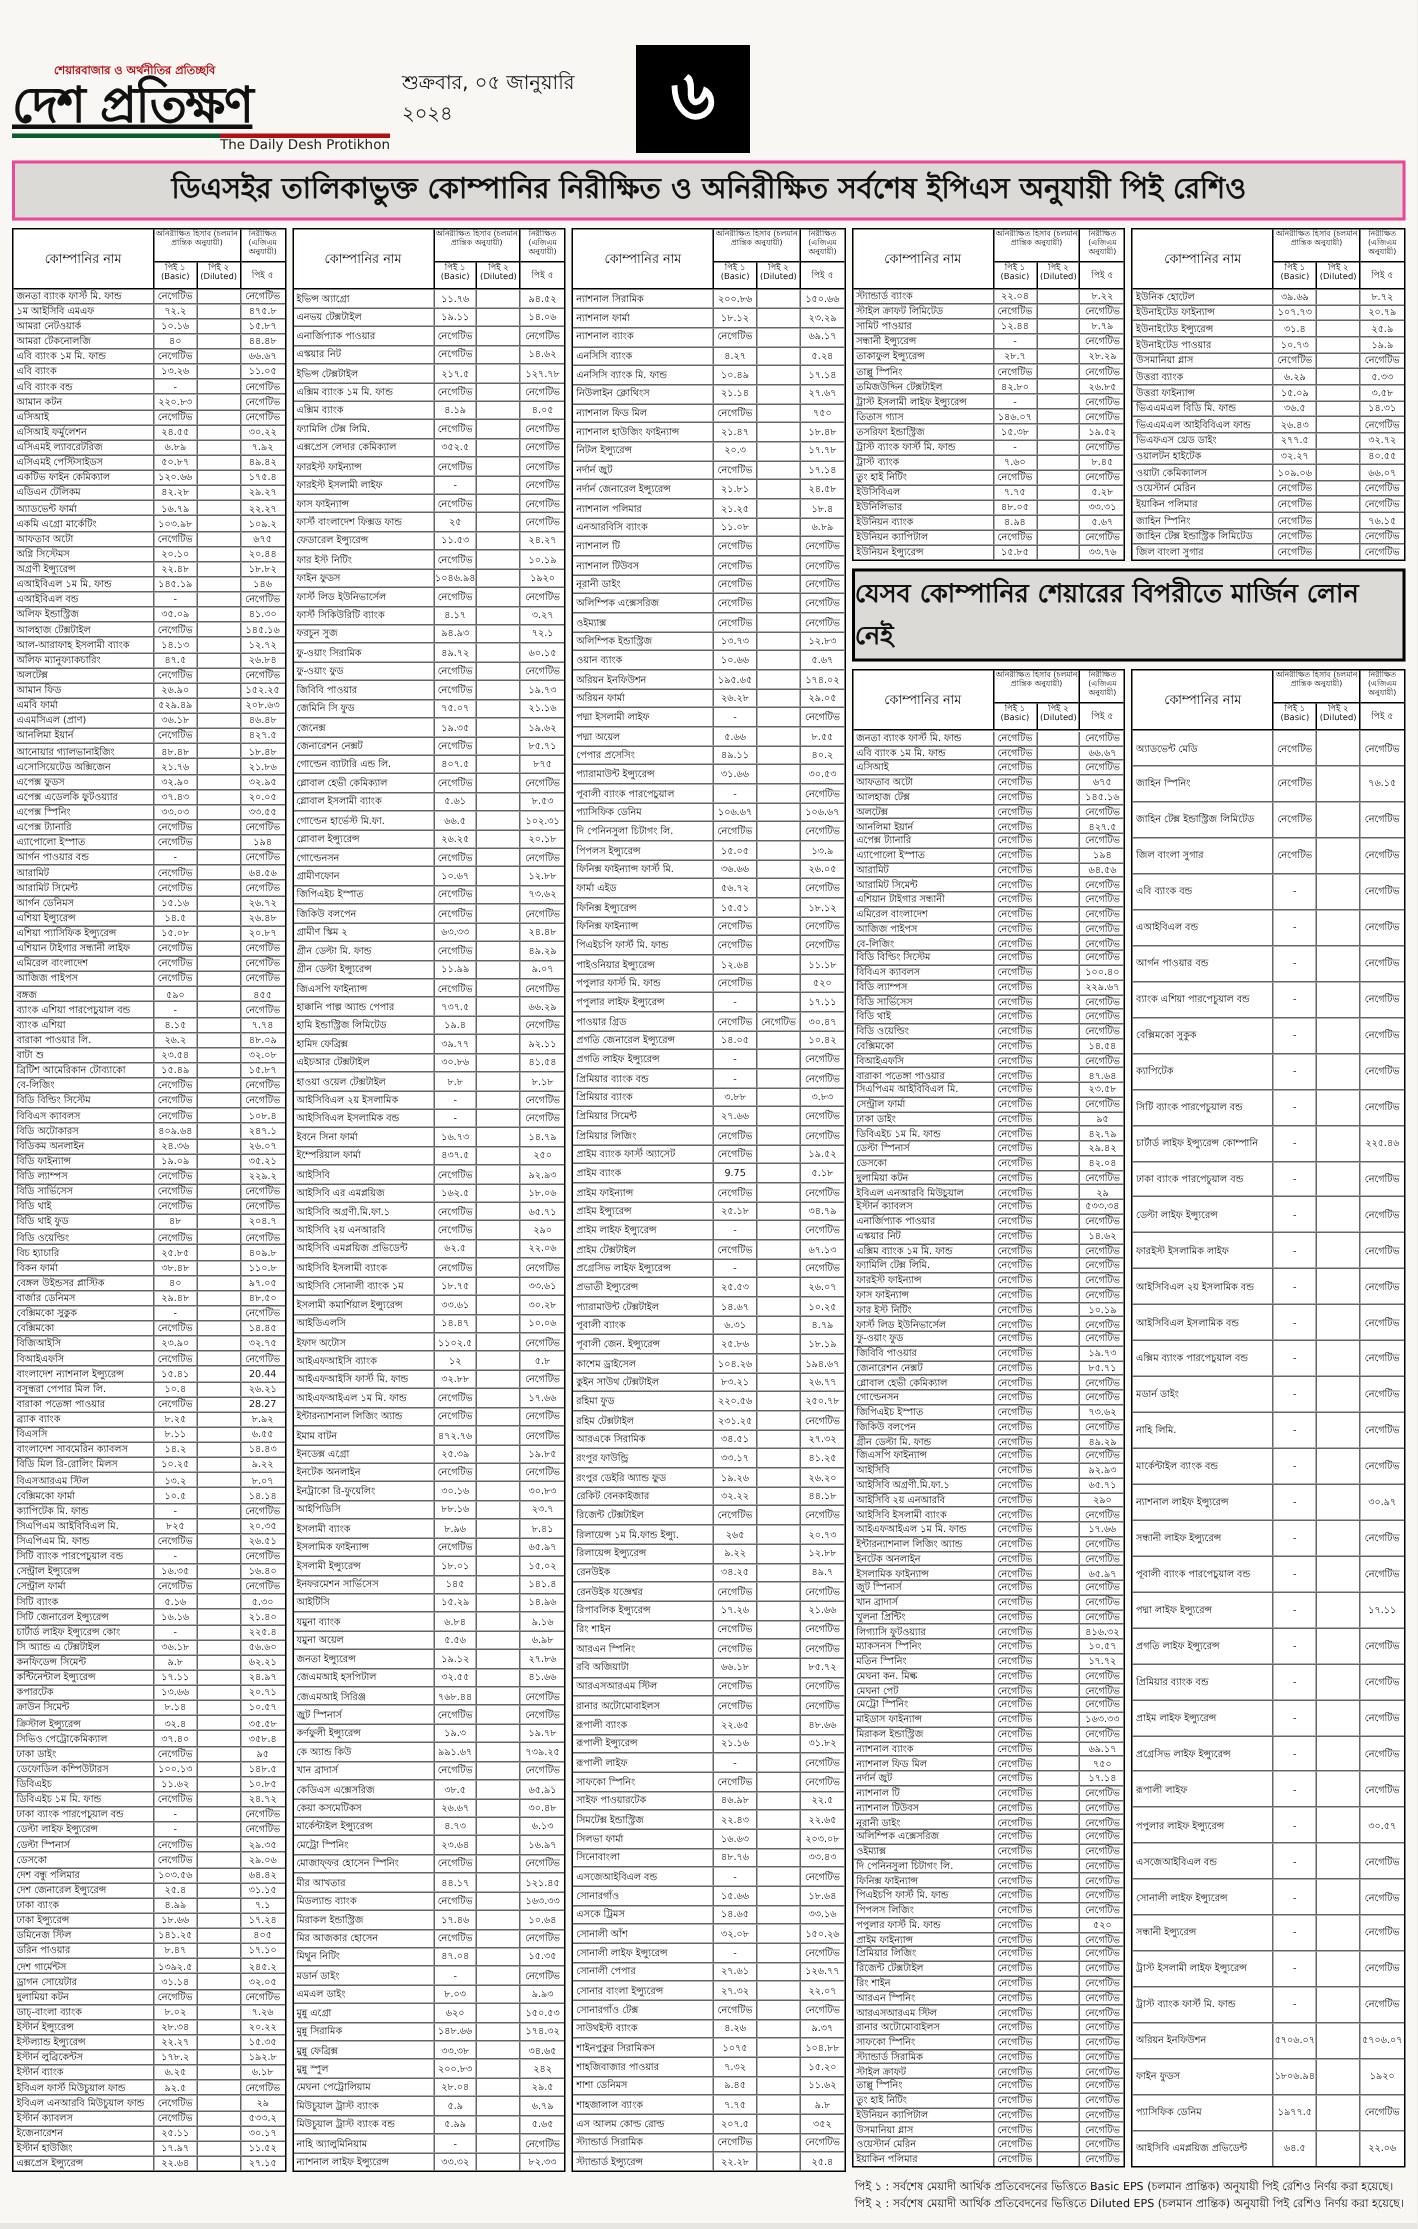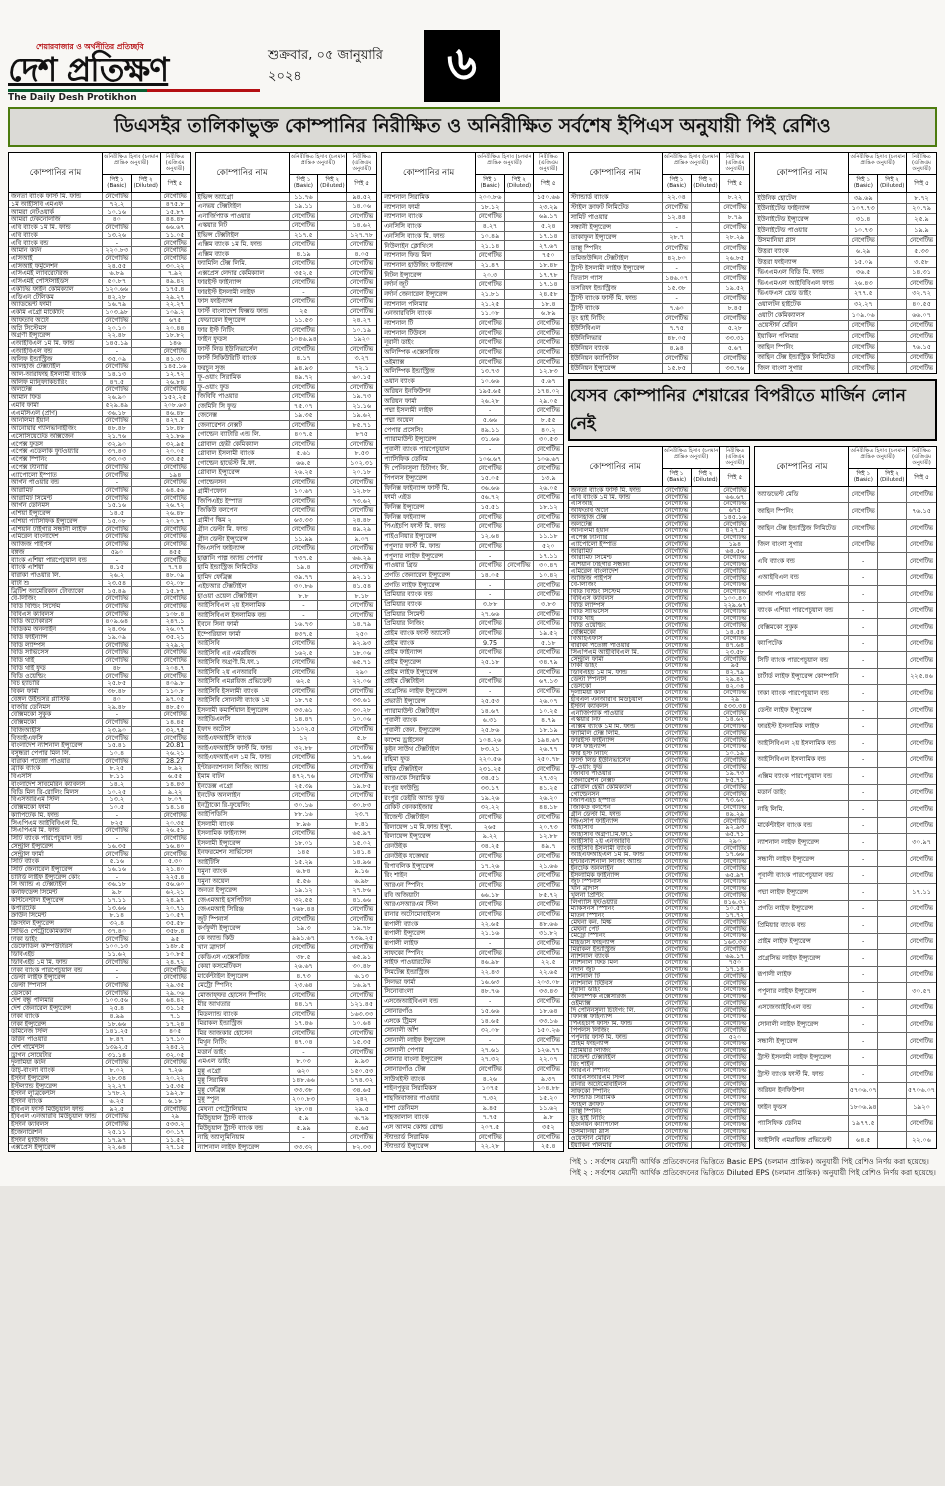--- a/index.html
+++ b/index.html
@@ -1,33 +1,33 @@
 <!DOCTYPE html>
 <html><head>
 <meta charset="utf-8">
 <style>
   html,body{margin:0;padding:0;background:#e8e6e2;}
-  .page{width:945px;height:1186px;background:#f8f7f4;position:relative;overflow:hidden;
+  .page{width:945px;height:1482px;background:#f8f7f4;position:relative;overflow:hidden;
         font-family:"DejaVu Sans","Liberation Sans",sans-serif;color:#111;
         box-sizing:border-box;padding:30px 8px 8px 8px;display:flex;flex-direction:column;}
   *{box-sizing:border-box;}
   
   .hdr{height:72px;display:flex;gap:8px;align-items:stretch;flex:0 0 auto;}
   .logo{width:252px;position:relative;display:flex;flex-direction:column;justify-content:flex-end;}
   .logo .tagline{color:#b40f12;font-size:7.5px;font-weight:bold;padding-left:28px;}
   .logo .mast{font-size:33px;font-weight:bold;letter-spacing:-1px;line-height:1.05;white-space:nowrap;text-decoration:underline;}
   .logo .rule{height:3px;background:linear-gradient(90deg,#0a5c2f 0%,#0a5c2f 55%,#b40f12 55%,#b40f12 100%);margin-top:1px;}
-  .logo .eng{font-size:9px;font-weight:bold;text-align:left;color:#222;}
+  .logo .eng{font-size:9px;font-weight:normal;text-align:right;color:#222;}
   .titlebox{flex:1;background:#d6d5d1;display:flex;align-items:center;justify-content:center;
             font-size:26px;font-weight:bold;white-space:nowrap;}
   .datebox{width:148px;display:flex;align-items:center;justify-content:center;font-size:13px;}
   .pagenum{width:76px;background:#000;color:#fff;display:flex;align-items:center;justify-content:center;
            font-size:46px;font-weight:bold;}
   
-  .subtitle{margin-top:5px;border:2px solid #4d7c0f;background:#dbdad6;text-align:center;
+  .subtitle{margin-top:5px;border:2px solid #ec4899;background:#dbdad6;text-align:center;
             font-size:19px;font-weight:bold;padding:2px 0;flex:0 0 auto;}
   
   .main{margin-top:5px;flex:1 1 auto;display:grid;grid-template-columns:repeat(5,1fr);gap:4px;min-height:0;}
   .colgroup{border:1.5px solid #000;background:#fff;display:flex;flex-direction:column;min-height:0;}
   .col-main{margin-bottom:26px;}
   
   .thead{flex:0 0 40px;display:flex;border-bottom:1.5px solid #000;}
   .th-name{width:52%;border-right:1px solid #000;display:flex;align-items:center;justify-content:center;
            font-size:8.5px;text-align:center;}
   .th-mid{width:32%;border-right:1px solid #000;display:flex;flex-direction:column;}
@@ -512,21 +512,21 @@
           <div class="row">
             <div class="cell c-name">বিআইএফসি</div>
             <div class="cell c-v">নেগেটিভ</div>
             <div class="cell c-v"></div>
             <div class="cell c-v">নেগেটিভ</div>
           </div>
           <div class="row">
             <div class="cell c-name">বাংলাদেশ ন্যাশনাল ইন্স্যুরেন্স</div>
             <div class="cell c-v">১৫.৪১</div>
             <div class="cell c-v"></div>
-            <div class="cell c-v">20.81</div>
+            <div class="cell c-v">20.44</div>
           </div>
           <div class="row">
             <div class="cell c-name">বসুন্ধরা পেপার মিল লি.</div>
             <div class="cell c-v">১০.৪</div>
             <div class="cell c-v"></div>
             <div class="cell c-v">২৬.২১</div>
           </div>
           <div class="row">
             <div class="cell c-name">বারাকা পতেঙ্গা পাওয়ার</div>
             <div class="cell c-v">নেগেটিভ</div>

